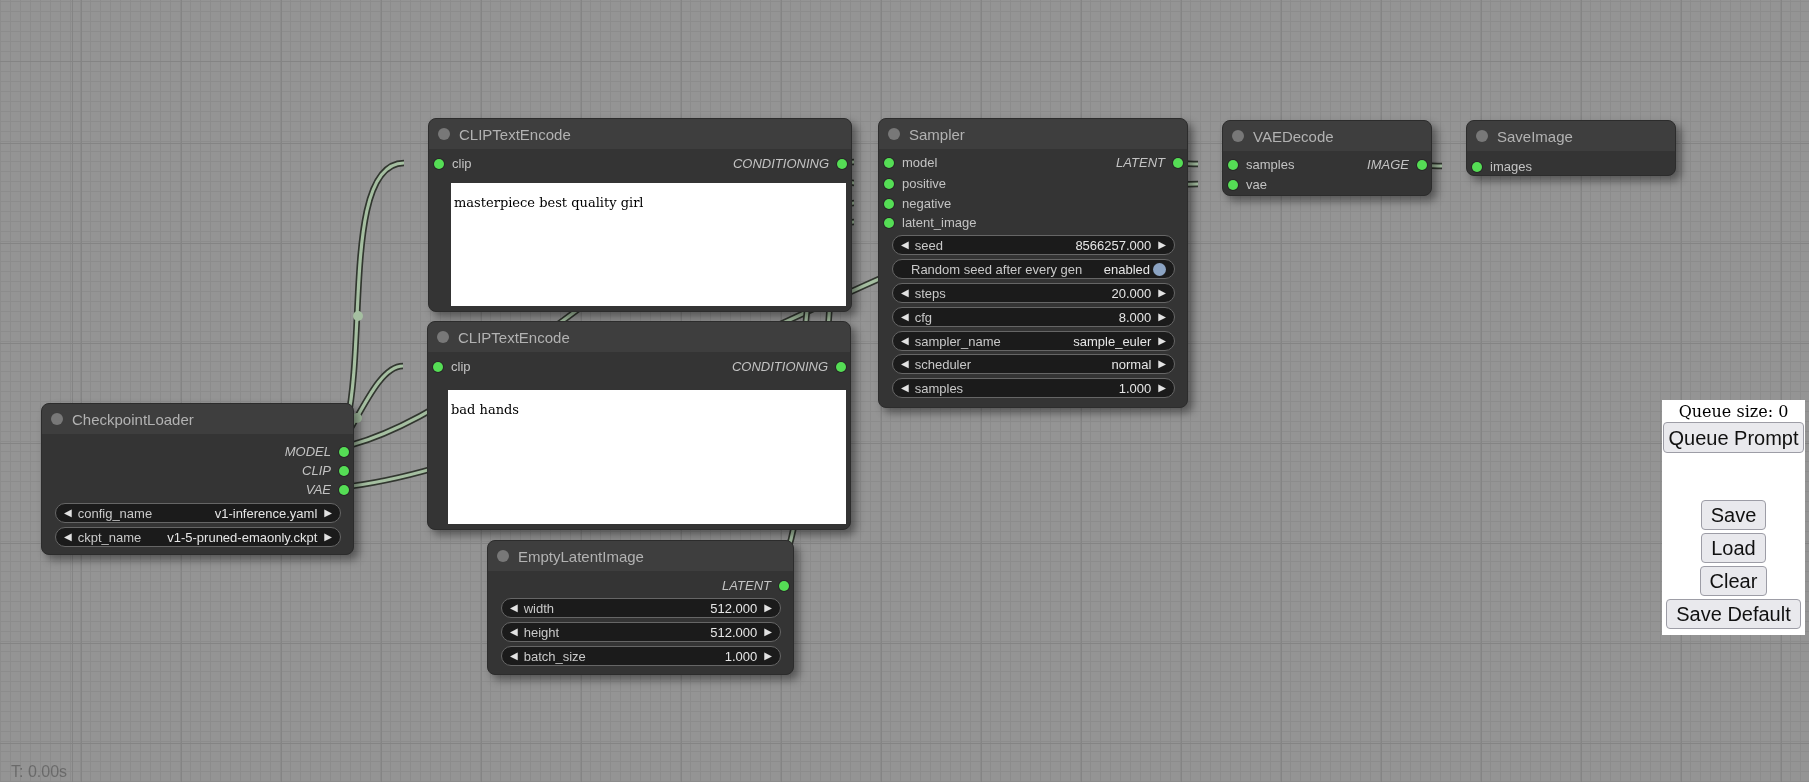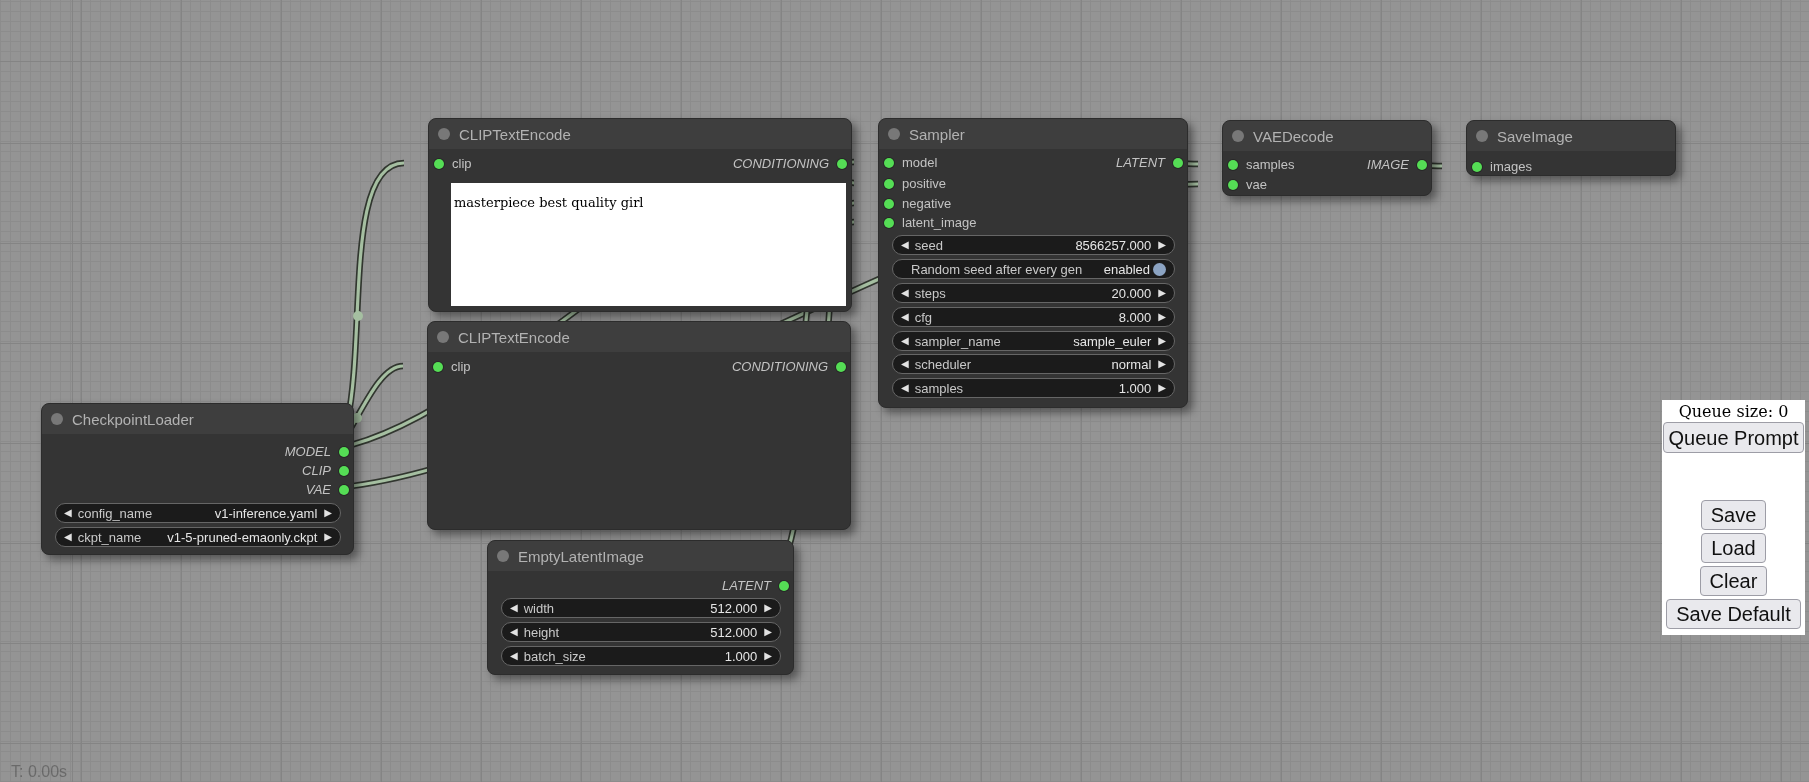--- a/index.html
+++ b/index.html
@@ -166,20 +166,21 @@
     <span class="tlabel">CLIPTextEncode</span>
   </div>
   <div class="slot in" style="top:36px">
     <span class="sdot in"></span>
     <span class="slabel">clip</span>
   </div>
   <div class="slot out" style="top:36px">
     <span class="slabel">CONDITIONING</span>
     <span class="sdot out"></span>
   </div>
+  <div class="prompt" style="left:20px;top:68px;width:398px;height:134px">bad hands</div>
 </div>
 
 <div class="node" style="left:844px;top:118px;width:310px;height:290px">
   <div class="ntitle">
     <span class="tdot"></span>
     <span class="tlabel">Sampler</span>
   </div>
   <div class="slot in" style="top:35px">
     <span class="sdot in"></span>
     <span class="slabel">model</span>

